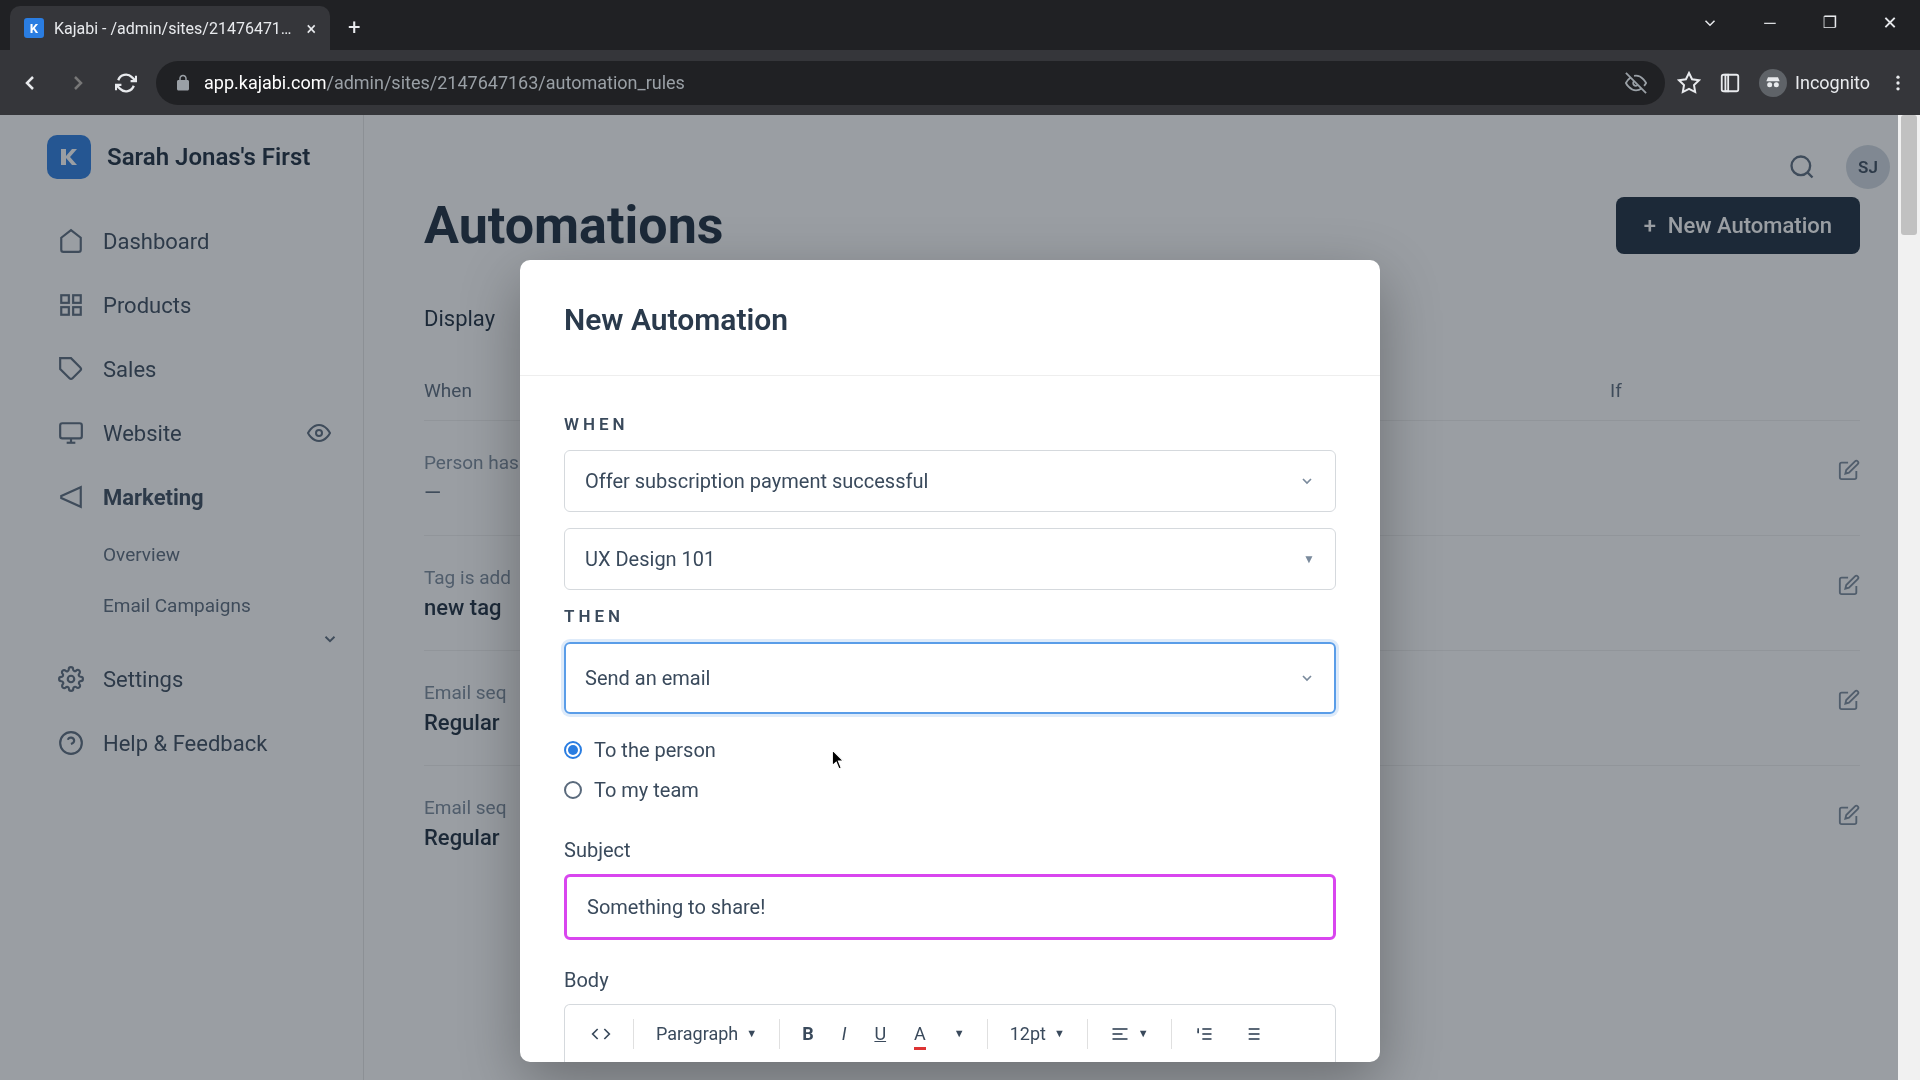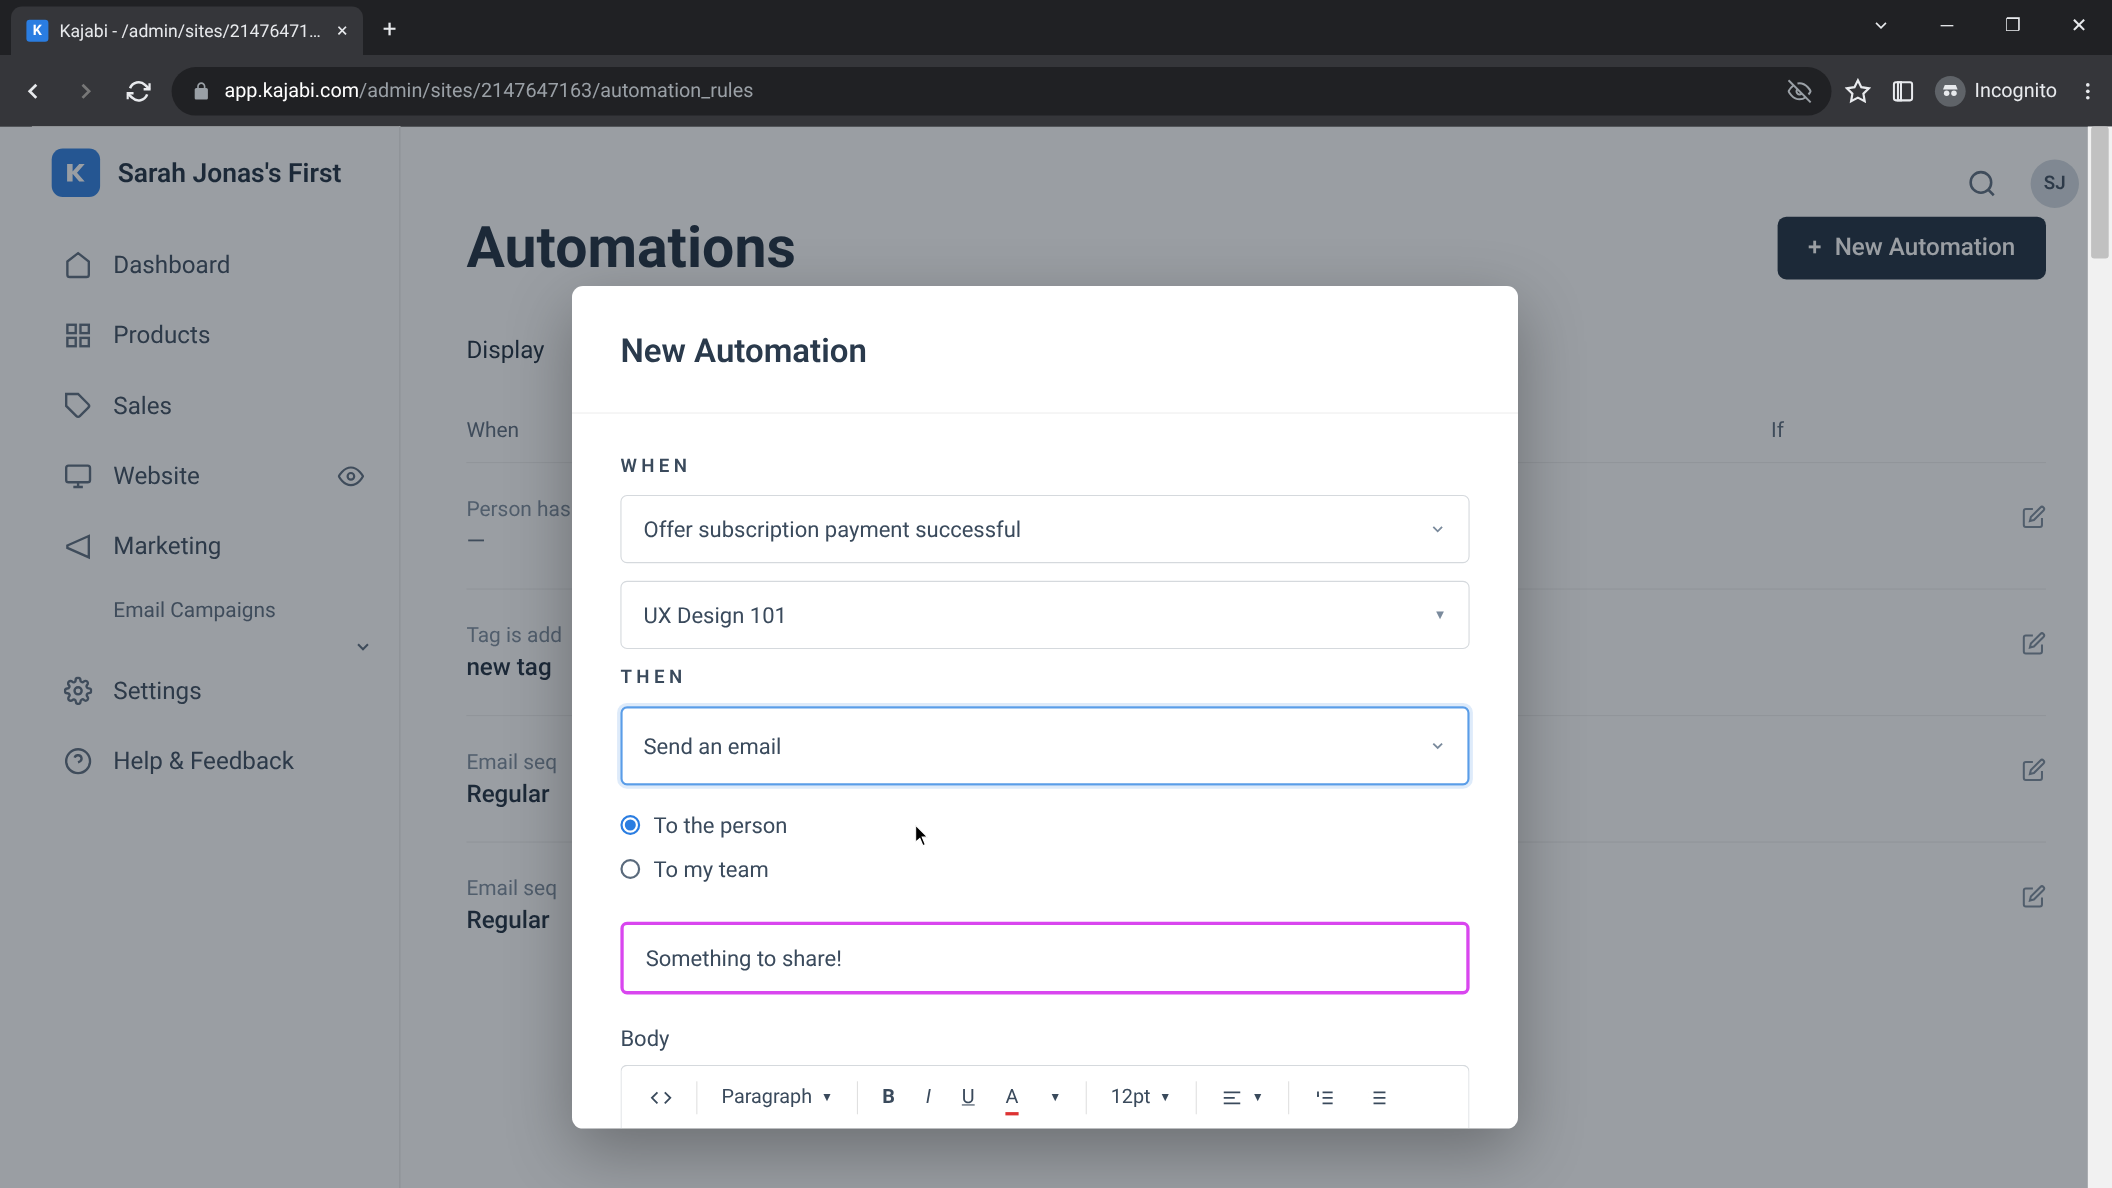--- a/index.html
+++ b/index.html
@@ -38,21 +38,21 @@
 .brand-title { font-size: 24px; font-weight: 600; color: #1a2b3c; }
 
 .get-started { margin: 0 16px 30px; background: #2a7de1; border-radius: 10px; padding: 16px 18px; color: #fff; position: relative; }
 .gs-label { font-size: 14px; opacity: 0.9; }
 .gs-count { position: absolute; right: 18px; top: 14px; font-size: 15px; }
 .gs-title { font-size: 20px; font-weight: 600; margin-top: 4px; display: flex; align-items: center; gap: 10px; }
 .gs-progress { margin-top: 12px; height: 5px; background: rgba(255,255,255,0.3); border-radius: 3px; overflow: hidden; }
 .gs-progress-fill { height: 100%; width: 75%; background: #fff; border-radius: 3px; }
 
 .nav-item { display: flex; align-items: center; gap: 18px; padding: 18px 28px; color: #3a4a5c; font-size: 22px; cursor: pointer; position: relative; }
-.nav-item.expanded { font-weight: 400; }
+.nav-item.expanded { font-weight: 700; }
 .nav-icon { width: 28px; height: 28px; display: flex; align-items: center; justify-content: center; color: #5a6a7c; }
 .nav-eye { position: absolute; right: 32px; color: #5a6a7c; }
 .nav-sub { padding: 14px 28px 14px 74px; color: #5a6a7c; font-size: 19px; cursor: pointer; }
 .nav-chev { position: absolute; right: 24px; color: #5a6a7c; font-size: 16px; }
 
 
 .main { flex: 1; position: relative; padding: 40px 60px; }
 .page-header { display: flex; justify-content: space-between; align-items: center; margin-bottom: 50px; margin-top: 40px; }
 .page-title { font-size: 52px; font-weight: 700; color: #1a2b3c; }
 .new-auto-btn { background: #1a2b3c; color: #fff; padding: 16px 28px; border-radius: 8px; font-size: 22px; font-weight: 500; display: flex; align-items: center; gap: 12px; cursor: pointer; }
@@ -249,20 +249,21 @@
         </span>
     </div>
     <div class="nav-item expanded">
       <span class="nav-icon">
           <svg width="26" height="26" viewBox="0 0 24 24" fill="none" stroke="currentColor" stroke-width="2">
             <path d="M3 11l18-8v18L3 13z"></path>
           </svg>
         </span>
       <span>Marketing</span>
     </div>
+    <div class="nav-sub">Overview</div>
     <div class="nav-sub">Email Campaigns</div>
     <div class="nav-item" style="padding-top:8px;padding-bottom:8px;">
       <span class="nav-chev">
           <svg width="18" height="18" viewBox="0 0 24 24" fill="none" stroke="currentColor" stroke-width="2.5">
             <polyline points="6 9 12 15 18 9"></polyline>
           </svg>
         </span>
     </div>
     <div class="nav-item">
       <span class="nav-icon">
@@ -386,20 +387,21 @@
     <div class="radio-group">
       <div class="radio-row">
         <span class="radio checked"></span>
         <span>To the person</span>
       </div>
       <div class="radio-row">
         <span class="radio"></span>
         <span>To my team</span>
       </div>
     </div>
+    <div class="field-label">Subject</div>
     <div class="text-input">Something to share!</div>
     <div class="field-label">Body</div>
     <div class="editor-toolbar">
       <div class="tb-btn">
           <svg width="20" height="20" viewBox="0 0 24 24" fill="none" stroke="currentColor" stroke-width="2">
             <polyline points="16 18 22 12 16 6"></polyline>
             <polyline points="8 6 2 12 8 18"></polyline>
           </svg>
         </div>
       <div class="tb-sep"></div>

